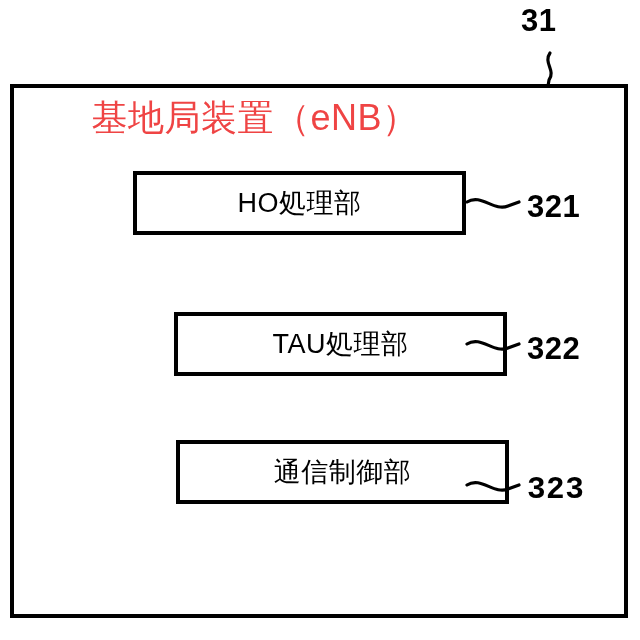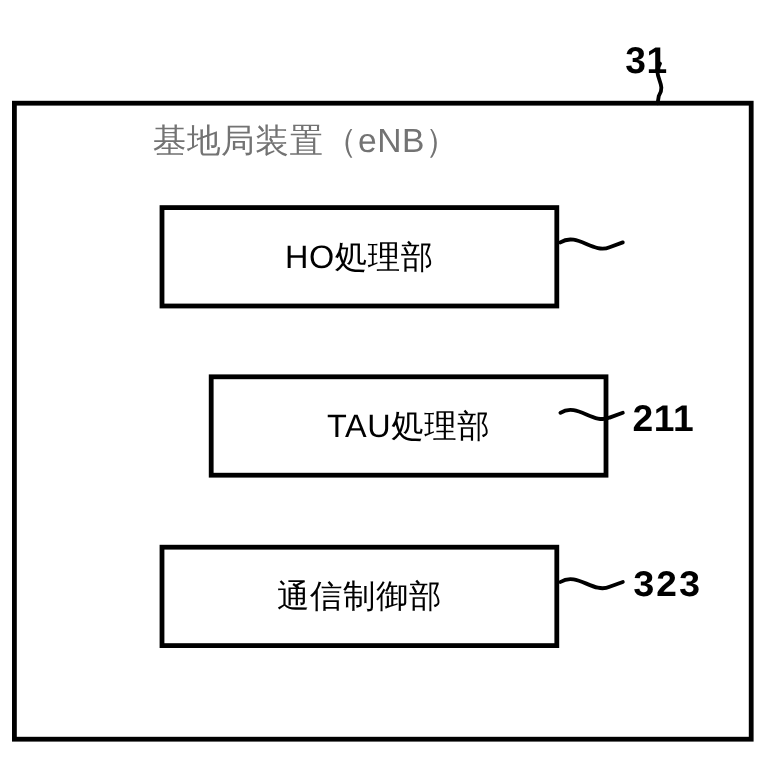--- a/index.html
+++ b/index.html
@@ -37,63 +37,63 @@
     background: #ffffff;
   }
 
   
   .device-title {
     position: absolute;
     left: 10px;
     top: 99px;
     width: 490px;
     text-align: center;
-    font-size: 28px;
+    font-size: 36px;
     line-height: 38px;
     letter-spacing: 0.5px;
     white-space: nowrap;
-    color: #737373;
+    color: #ef4444;
   }
 
   
   .module-box {
     position: absolute;
     left: 133px;
     width: 333px;
-    height: 86px;
+    height: 64px;
     box-sizing: border-box;
     border: 4px solid #000000;
     background: #ffffff;
     display: flex;
     align-items: center;
     justify-content: center;
   }
   .module-box.row-0 { top: 171px; }
   .module-box.row-1 { top: 312px; margin-left: 41px; }
-  .module-box.row-2 { top: 454px; }
+  .module-box.row-2 { top: 440px; margin-left: 43px; }
 
   .module-label {
     font-size: 27px;
     line-height: 32px;
     letter-spacing: 0.5px;
     white-space: nowrap;
     color: #000000;
   }
 
   
   .ref-number {
     position: absolute;
     font-size: 31px;
     font-weight: bold;
     line-height: 34px;
     letter-spacing: 0.5px;
     white-space: nowrap;
     color: #000000;
   }
-  .ref-number.ref-31  { left: 521px; top: 34px; }
+  .ref-number.ref-31  { left: 521px; top: 4px; }
   .ref-number.ref-321 { left: 527px; top: 190px; }
   .ref-number.ref-322 { left: 527px; top: 332px; }
   .ref-number.ref-323 { left: 527px; top: 473px; font-family: Liberation Mono, monospace; }
 
   
   .leader-layer {
     position: absolute;
     left: 0;
     top: 0;
     width: 640px;
@@ -117,22 +117,23 @@
   <div class="module-box row-1">
     <span class="module-label">TAU処理部</span>
   </div>
 
   <div class="module-box row-2">
     <span class="module-label">通信制御部</span>
   </div>
 
   <div class="ref-number ref-31">31</div>
 
+  <div class="ref-number ref-321">321</div>
 
-  <div class="ref-number ref-322">211</div>
+  <div class="ref-number ref-322">322</div>
 
   <div class="ref-number ref-323">323</div>
 
   <svg class="leader-layer" viewBox="0 0 640 640" width="640" height="640">
 
     <path d="M 550 53 C 543 63, 556 70, 549 80 L 548 86" fill="none" stroke="#000000" stroke-width="3.2" stroke-linecap="round"></path>
 
     <path d="M 467 202 C 481 193, 494 212, 508 206 L 519 202" fill="none" stroke="#000000" stroke-width="3.2" stroke-linecap="round"></path>
 
     <path d="M 467 344 C 481 335, 494 354, 508 348 L 519 344" fill="none" stroke="#000000" stroke-width="3.2" stroke-linecap="round"></path>

